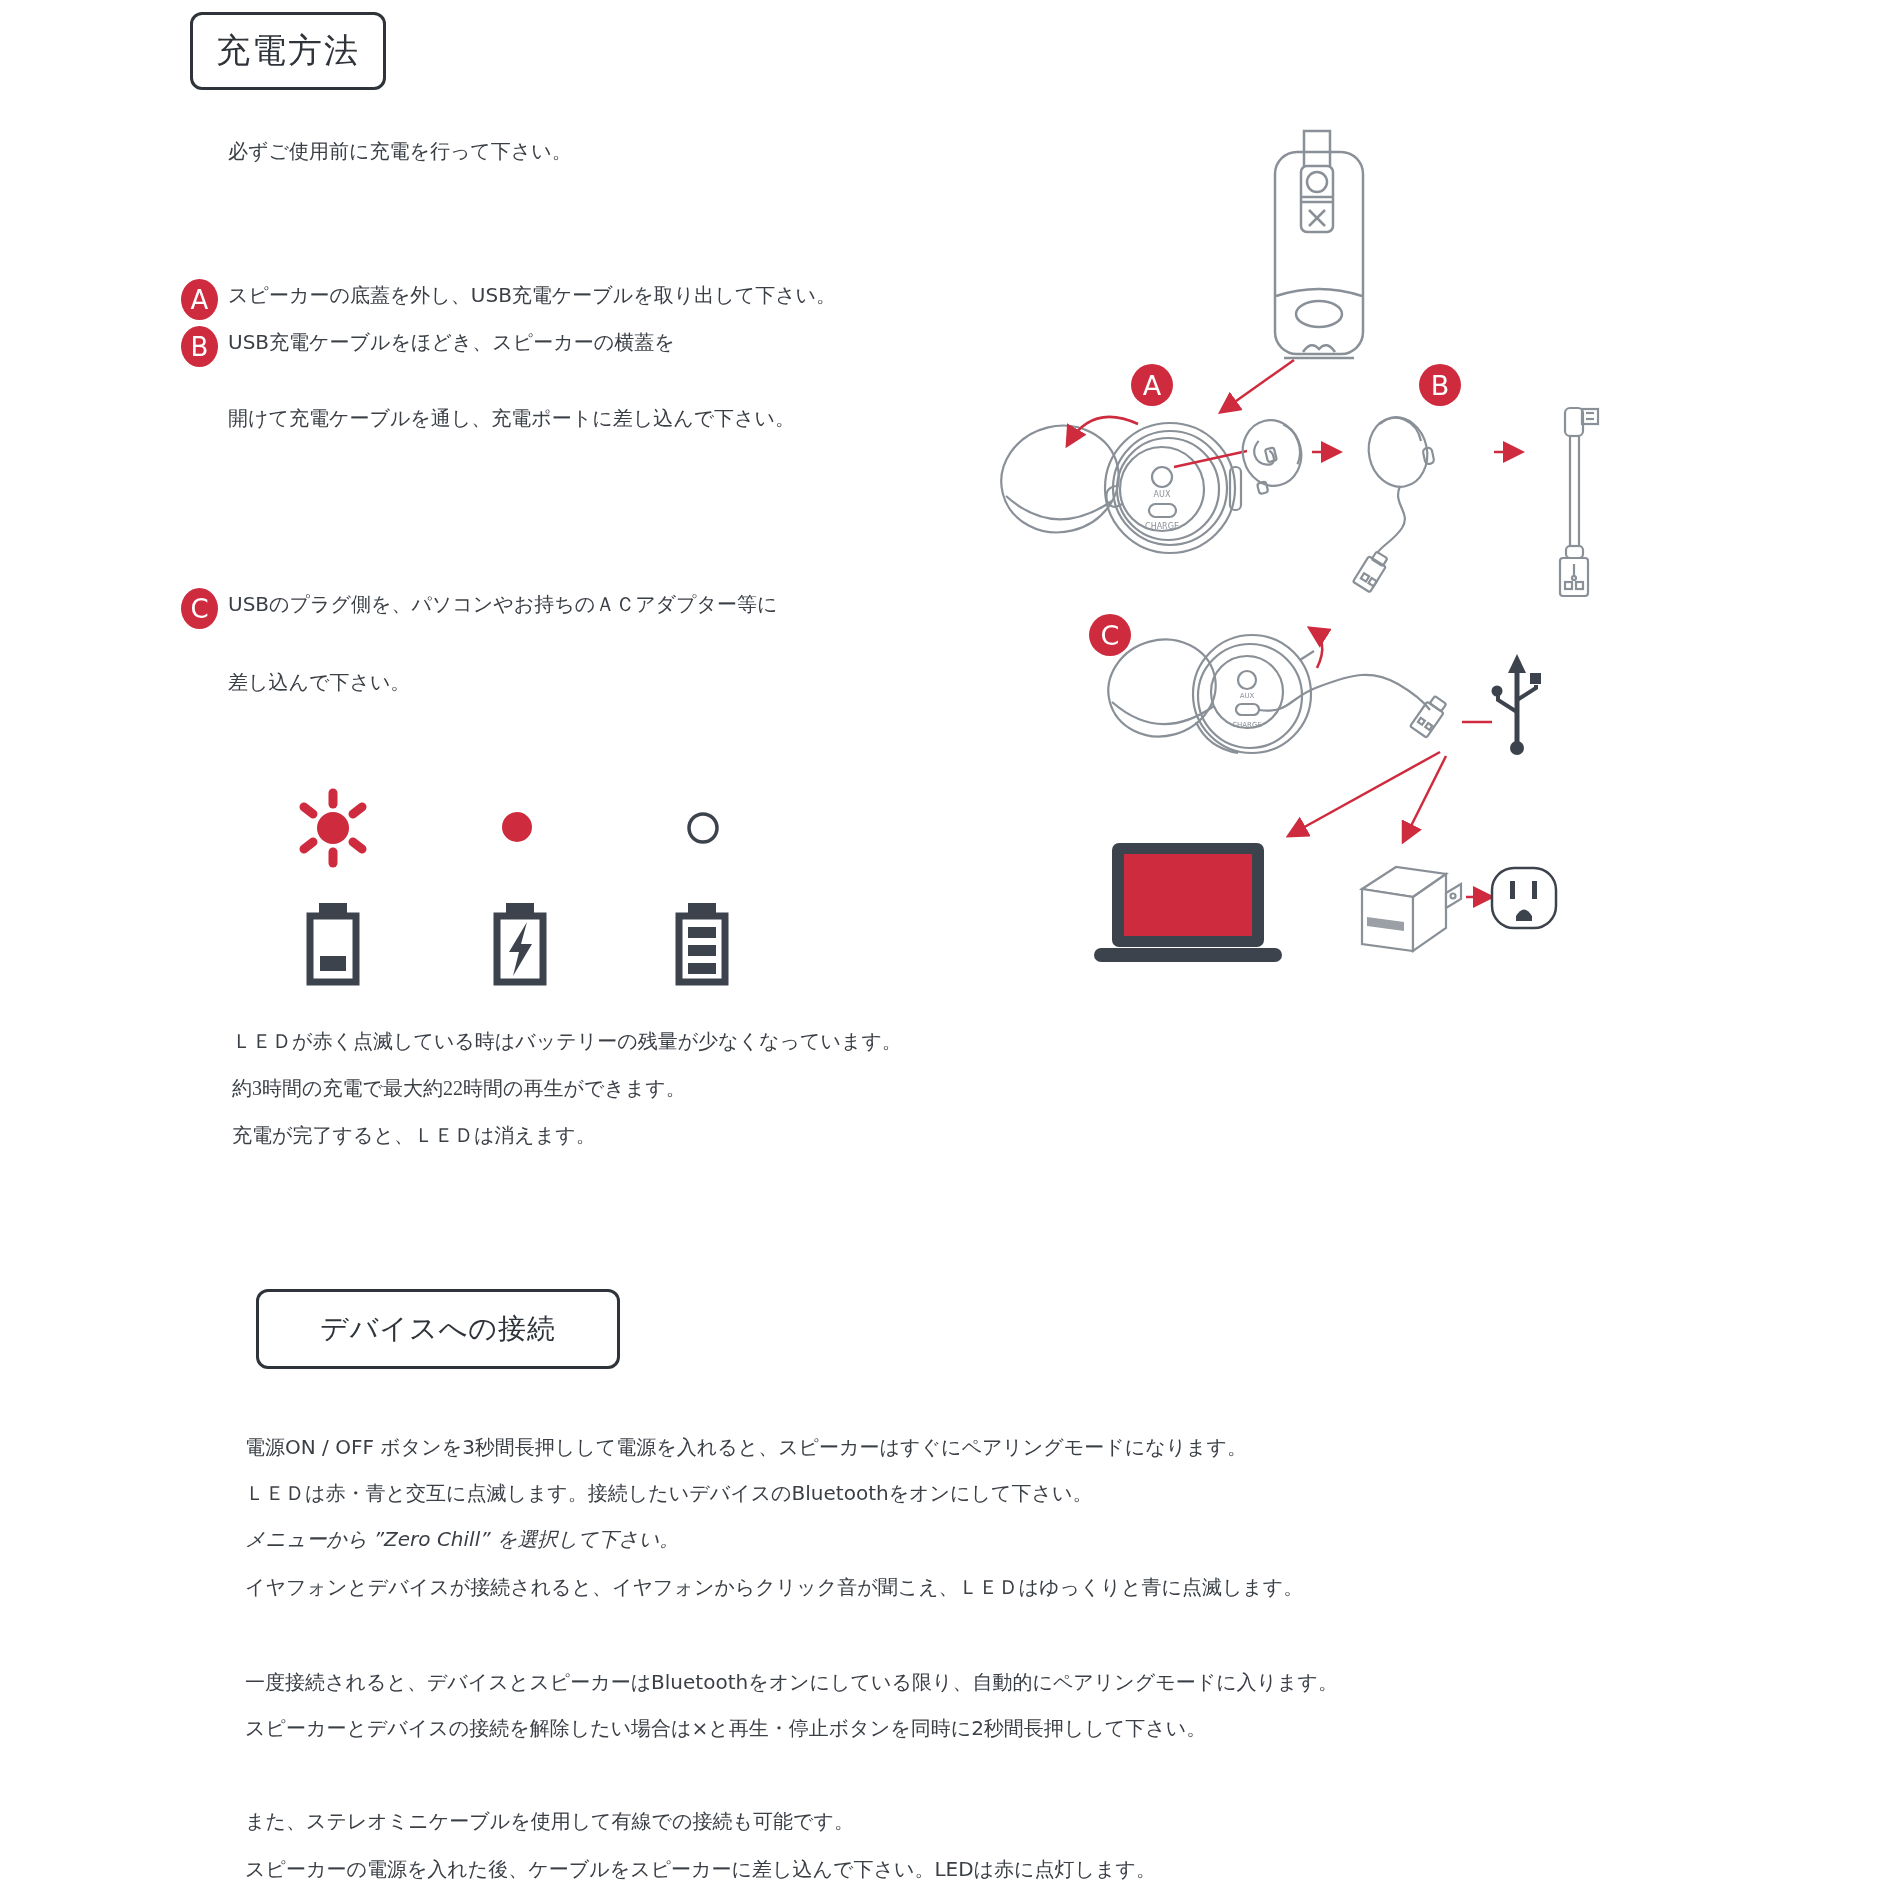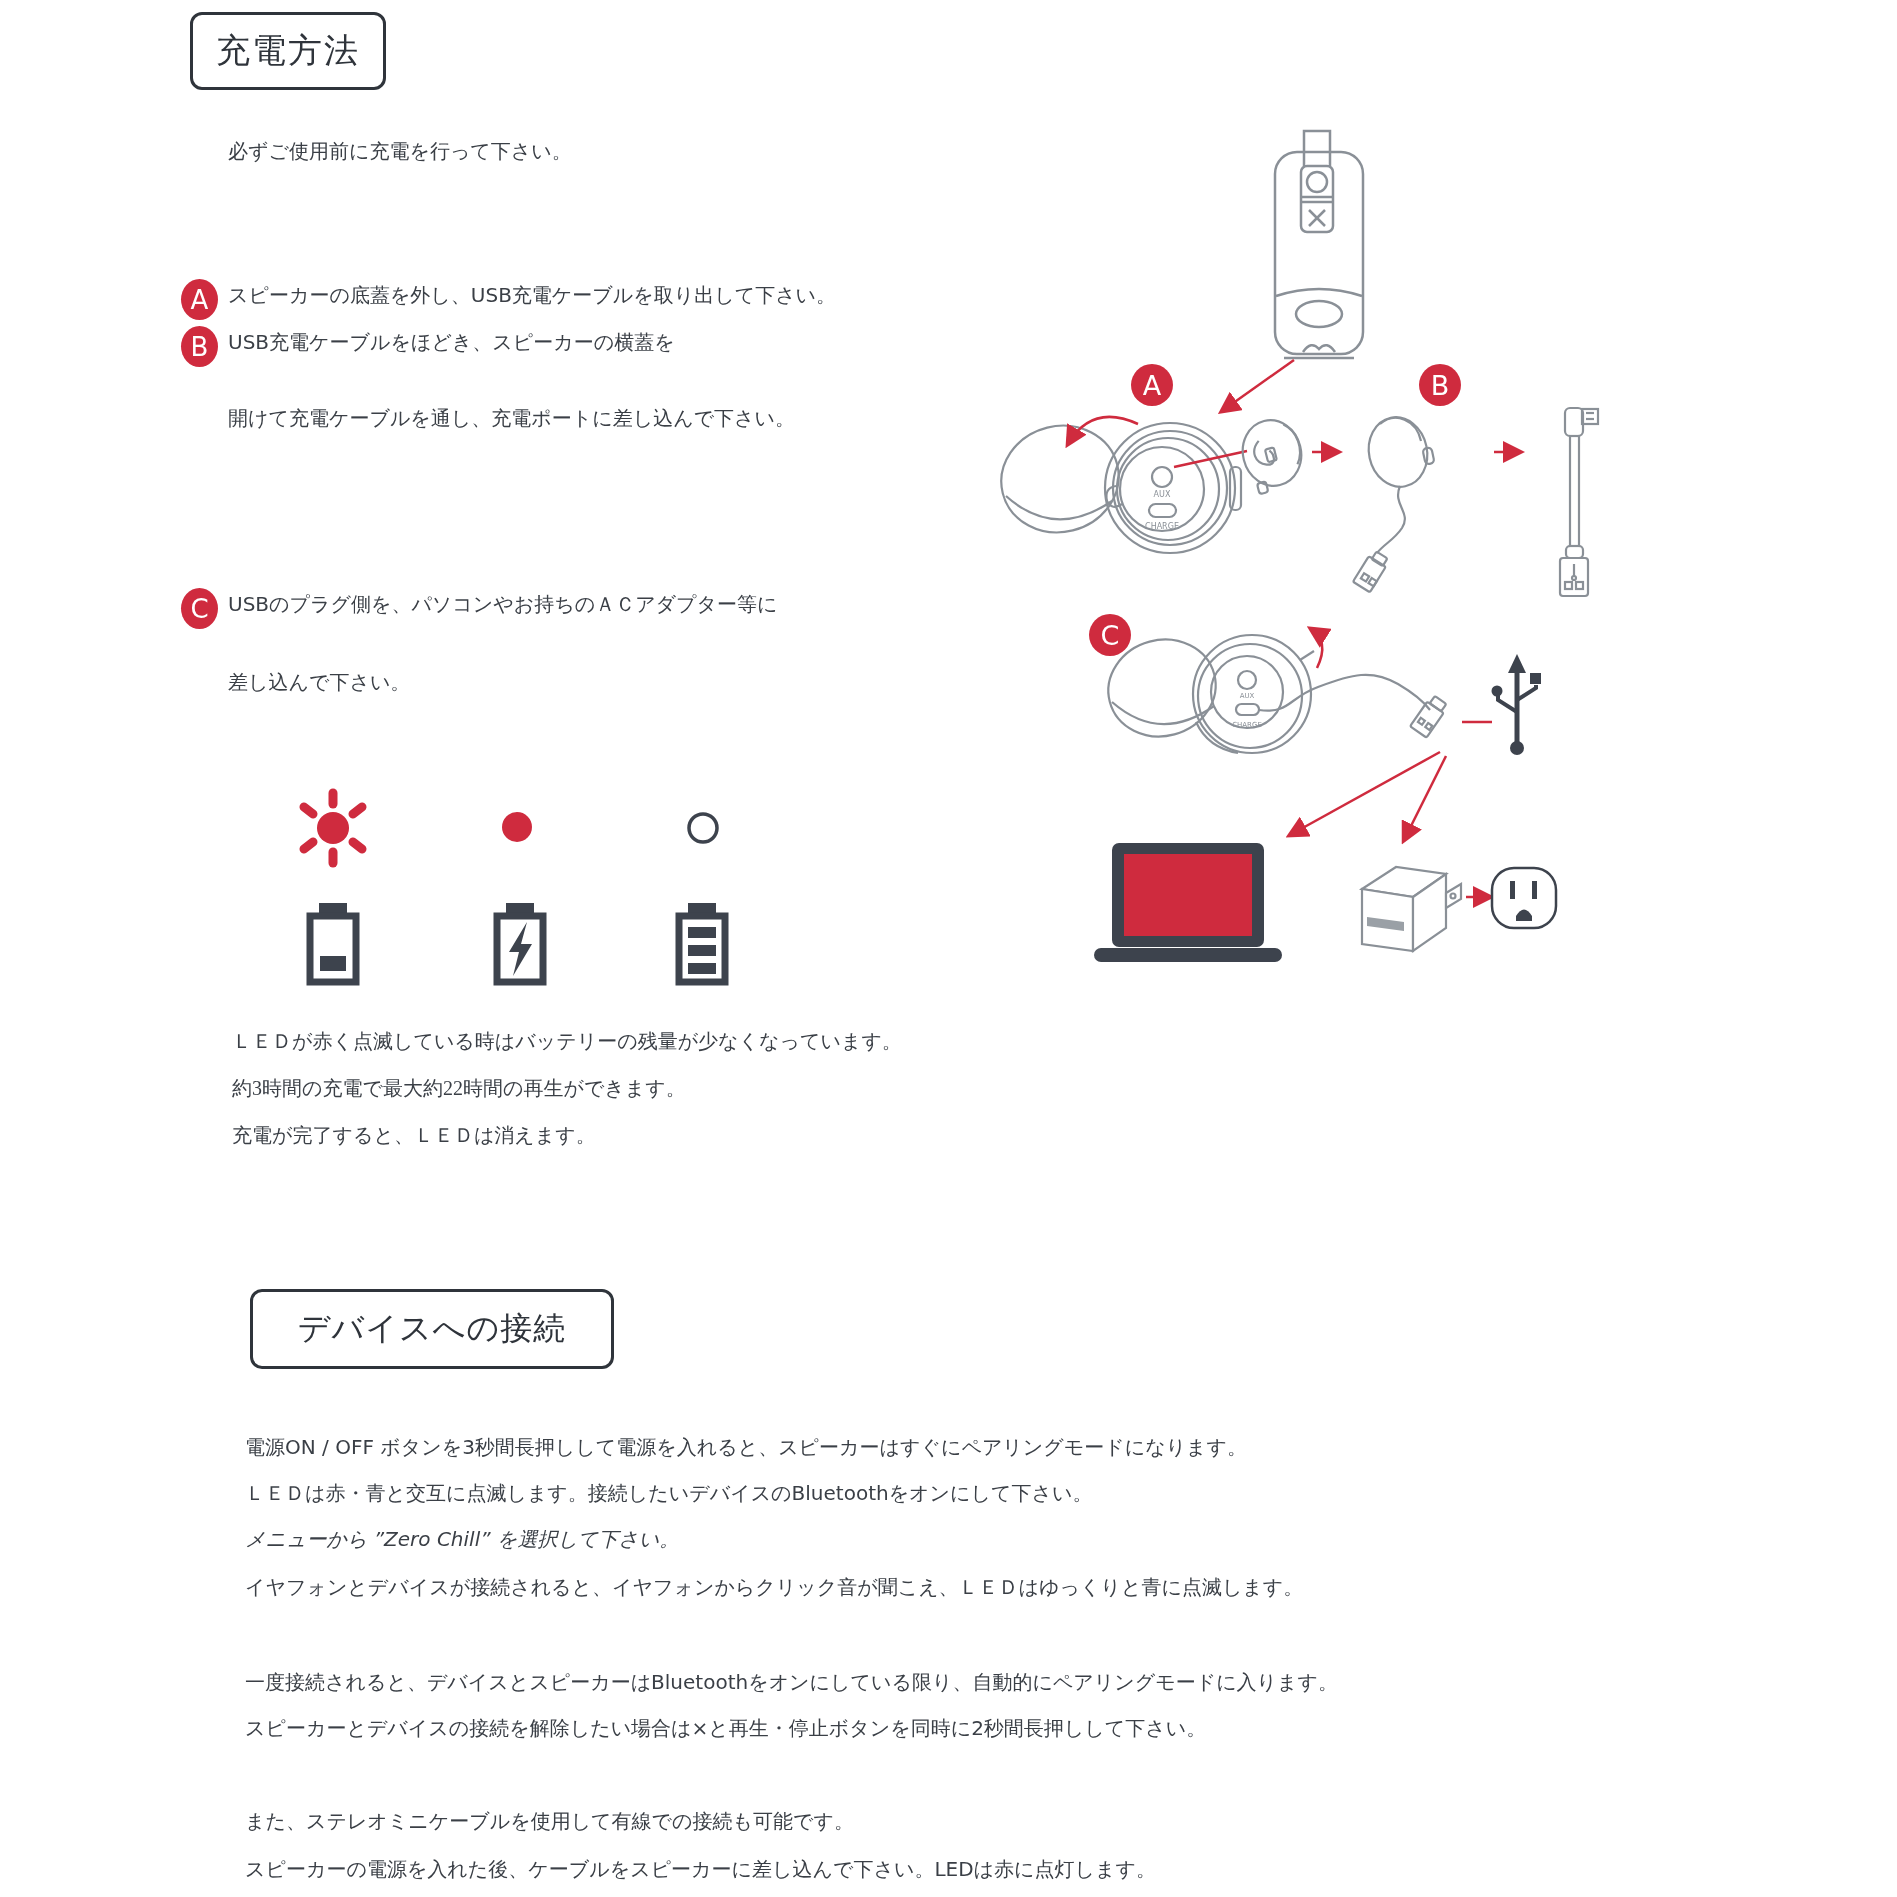--- a/index.html
+++ b/index.html
@@ -3,21 +3,21 @@
 <meta charset="utf-8">
 <style>
   html,body{margin:0;padding:0;background:#ffffff;}
   .page{position:relative;width:1897px;height:1897px;background:#ffffff;overflow:hidden;
         font-family:"DejaVu Sans","Liberation Sans",sans-serif;color:#3a3f46;}
   .t{position:absolute;white-space:nowrap;font-size:20px;line-height:1.15;color:#3a3f46;}
   .titlebox{position:absolute;border:3px solid #2f343b;border-radius:12px;
             display:flex;align-items:center;justify-content:center;
             color:#2f343b;background:#fff;}
   .titlebox.b1{left:190px;top:12px;width:190px;height:72px;font-size:34px;letter-spacing:2px;}
-  .titlebox.b2{left:250px;top:1289px;width:358px;height:74px;font-size:32px;letter-spacing:1px;}
+  .titlebox.b2{left:256px;top:1289px;width:358px;height:74px;font-size:28px;letter-spacing:1px;}
   .badge{position:absolute;width:37px;height:41px;border-radius:50%;background:#cf2b3e;
          color:#ffffff;display:flex;align-items:center;justify-content:center;
          font-size:26px;}
   .diagram{position:absolute;}
   svg text.lbl{font-family:"DejaVu Sans",sans-serif;fill:#8a9097;}
   svg text.bdg{font-family:"DejaVu Sans",sans-serif;fill:#ffffff;}
 </style>
 </head>
 <body>
 

